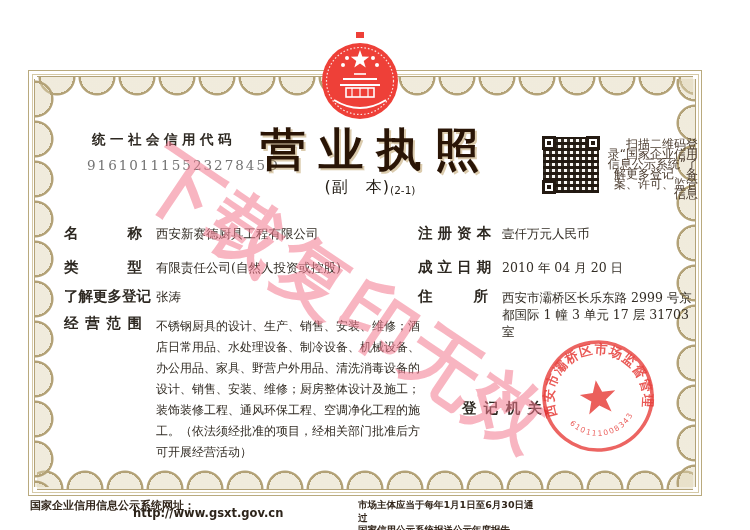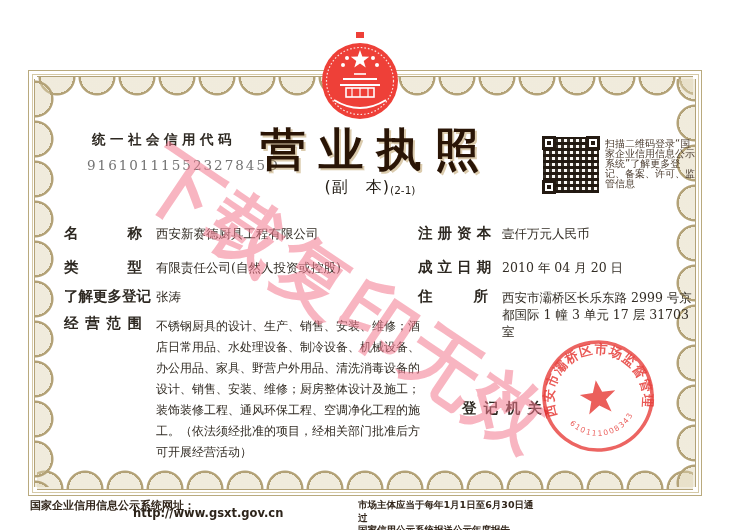--- a/index.html
+++ b/index.html
@@ -39,21 +39,21 @@
   
   .emblem{left:321px;top:32px;width:78px;height:90px;z-index:4;}
 
   
   .qr{left:543px;top:137px;width:56px;height:56px;background:
       repeating-linear-gradient(90deg, rgba(32,24,16,.9) 0 3px, transparent 3px 6px),
       repeating-linear-gradient(0deg, #241a12 0 3px, #faf8f4 3px 6px);z-index:3;}
   .fp{position:absolute;width:14px;height:14px;background:#fff;border:3px solid #241a12;box-sizing:border-box;}
   .fp::after{content:"";position:absolute;left:2px;top:2px;width:4px;height:4px;background:#241a12;}
   .fp.tl{left:-1px;top:-1px}.fp.tr{right:-1px;top:-1px}.fp.bl{left:-1px;bottom:-1px}
-  .qr-caption{left:605px;top:139px;width:93px;font-size:10px;line-height:10px;color:#4a3b2e;z-index:3;}
+  .qr-caption{left:605px;top:139px;width:93px;font-size:12px;line-height:10px;color:#4a3b2e;z-index:3;text-align:right;}
 
   
   .row{z-index:3;white-space:nowrap;}
   .flabel{display:inline-block;width:78px;font-size:14.5px;font-weight:700;color:#2e2922;
           text-align:justify;text-align-last:justify;vertical-align:top;}
   .flabel.r{width:70px;}
   .fvalue{display:inline-block;margin-left:9px;font-size:12.5px;color:#322c24;vertical-align:top;
           font-family:"DejaVu Serif","Liberation Serif",serif;padding-top:1.5px;white-space:normal;}
   .fvalue.scope{width:273px;font-size:12px;line-height:21px;}
   .fvalue.addr{width:198px;line-height:17px;}

